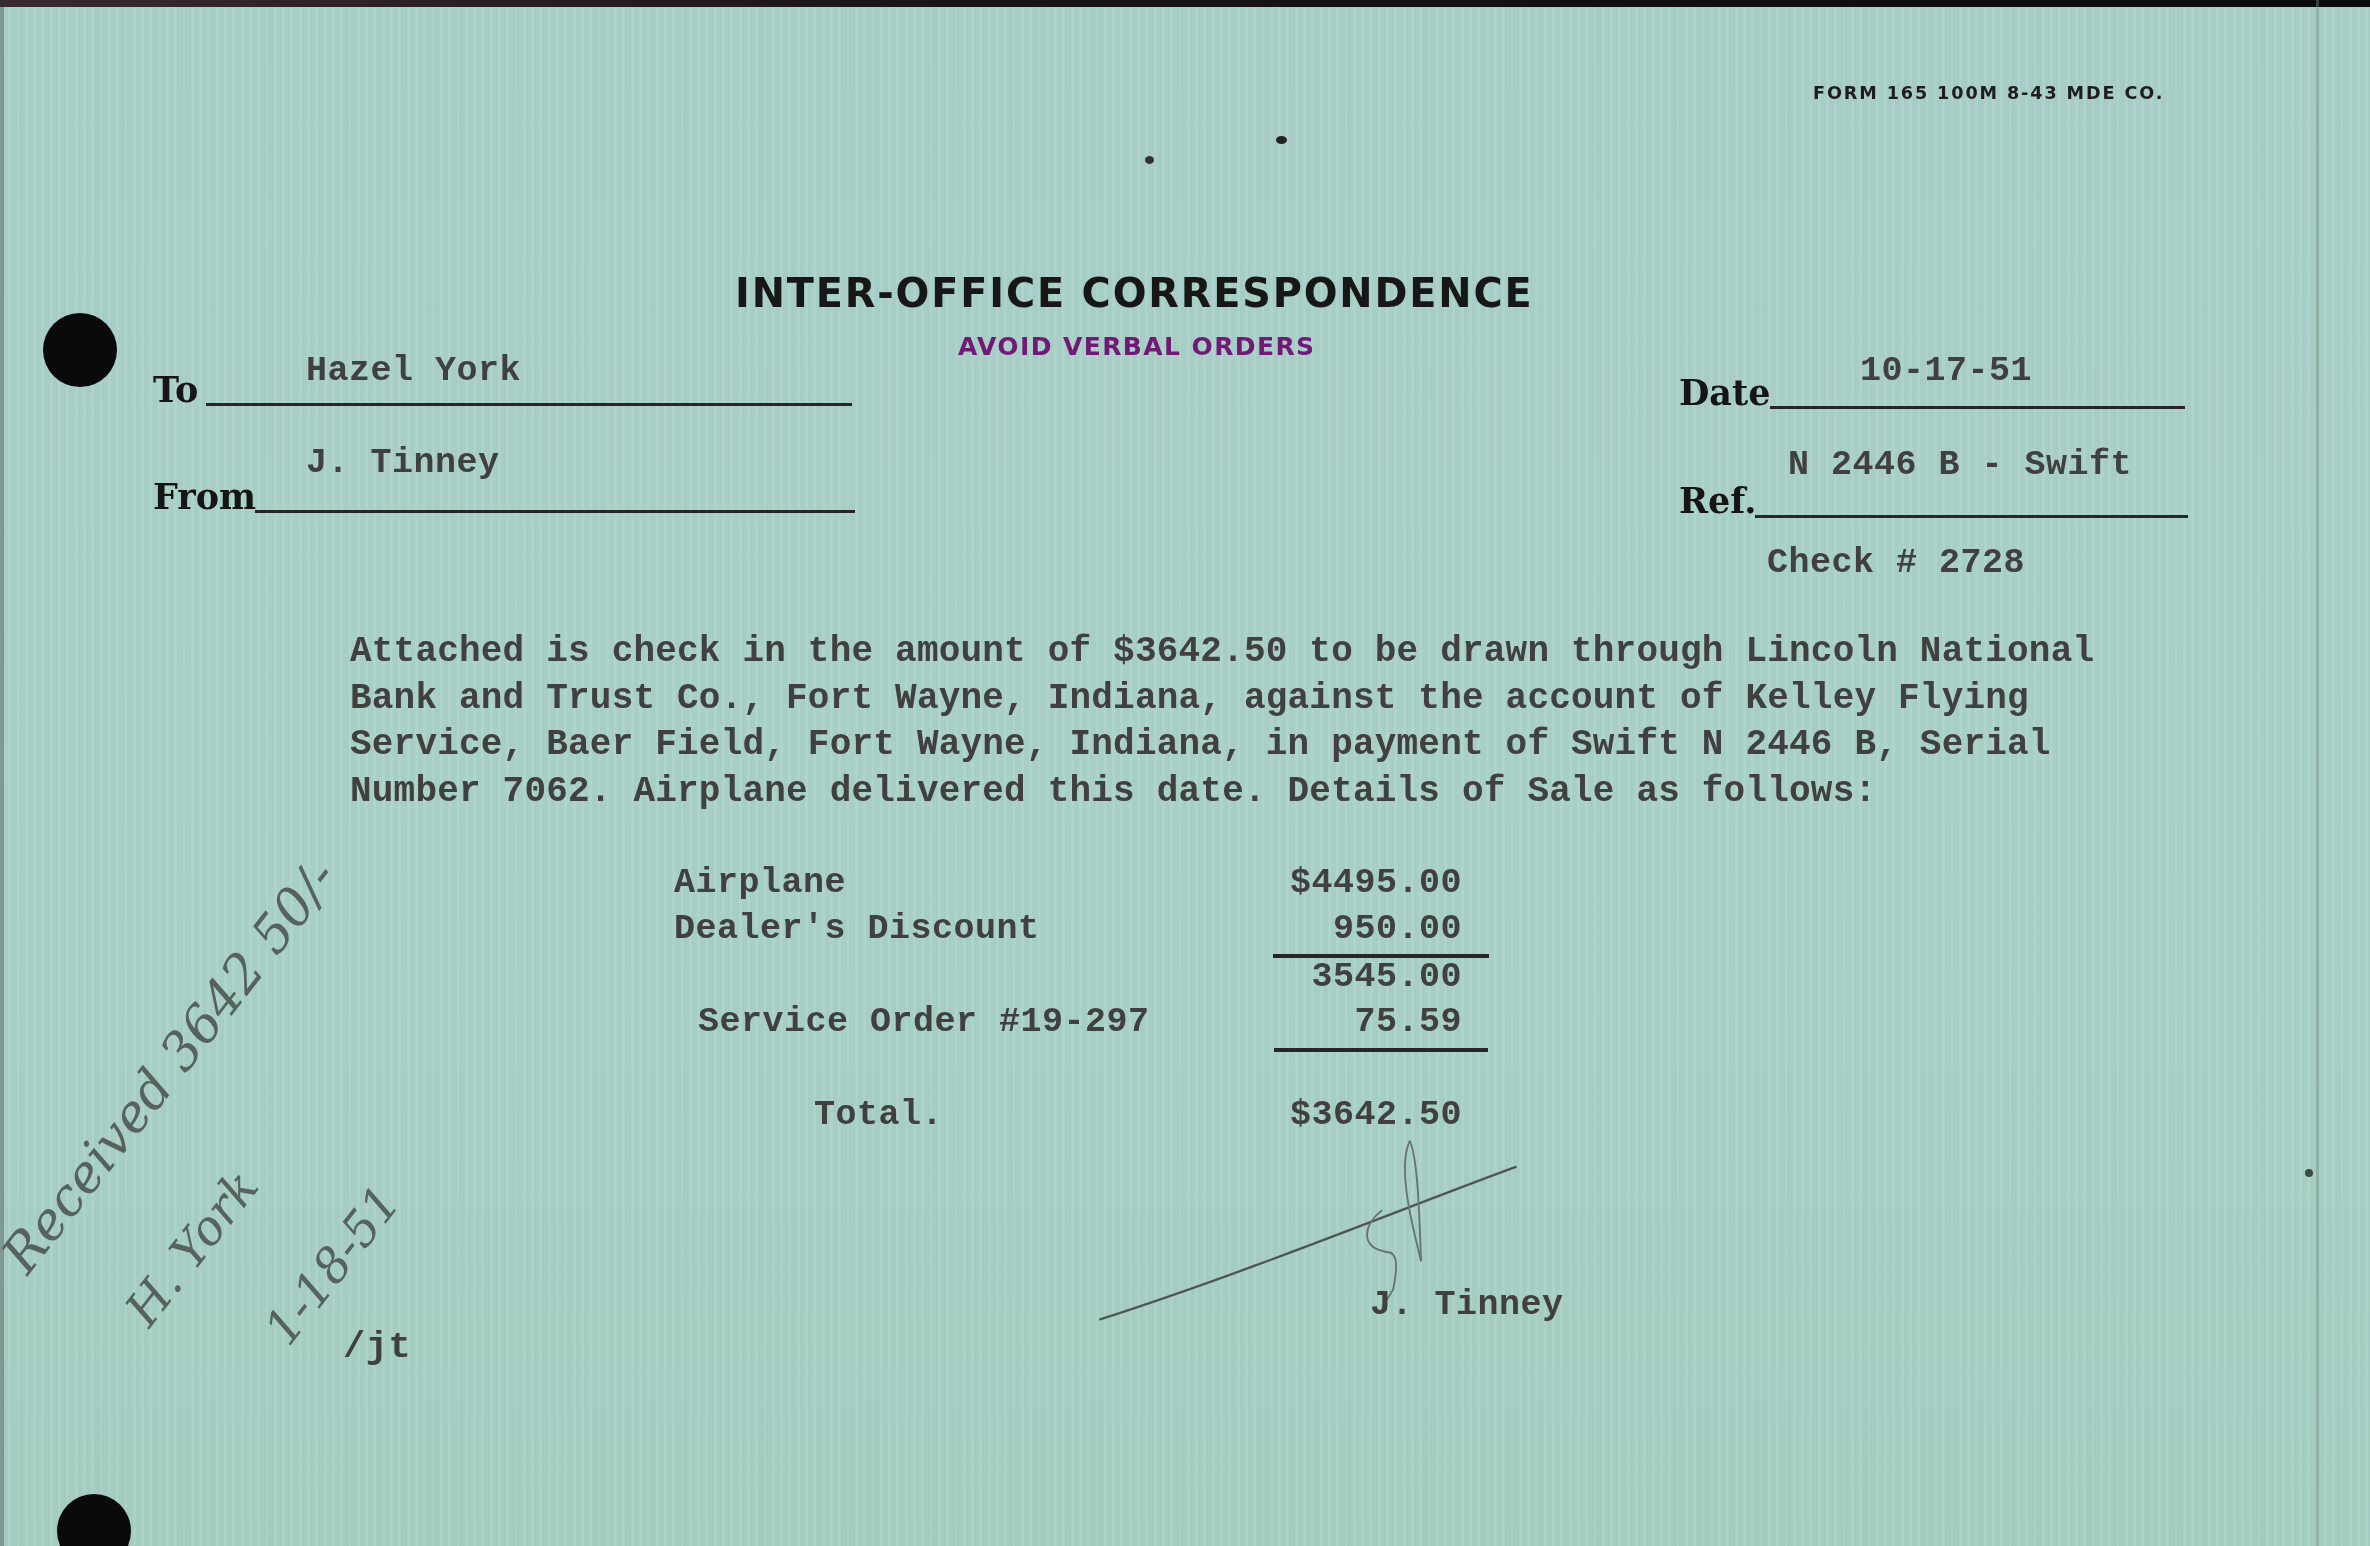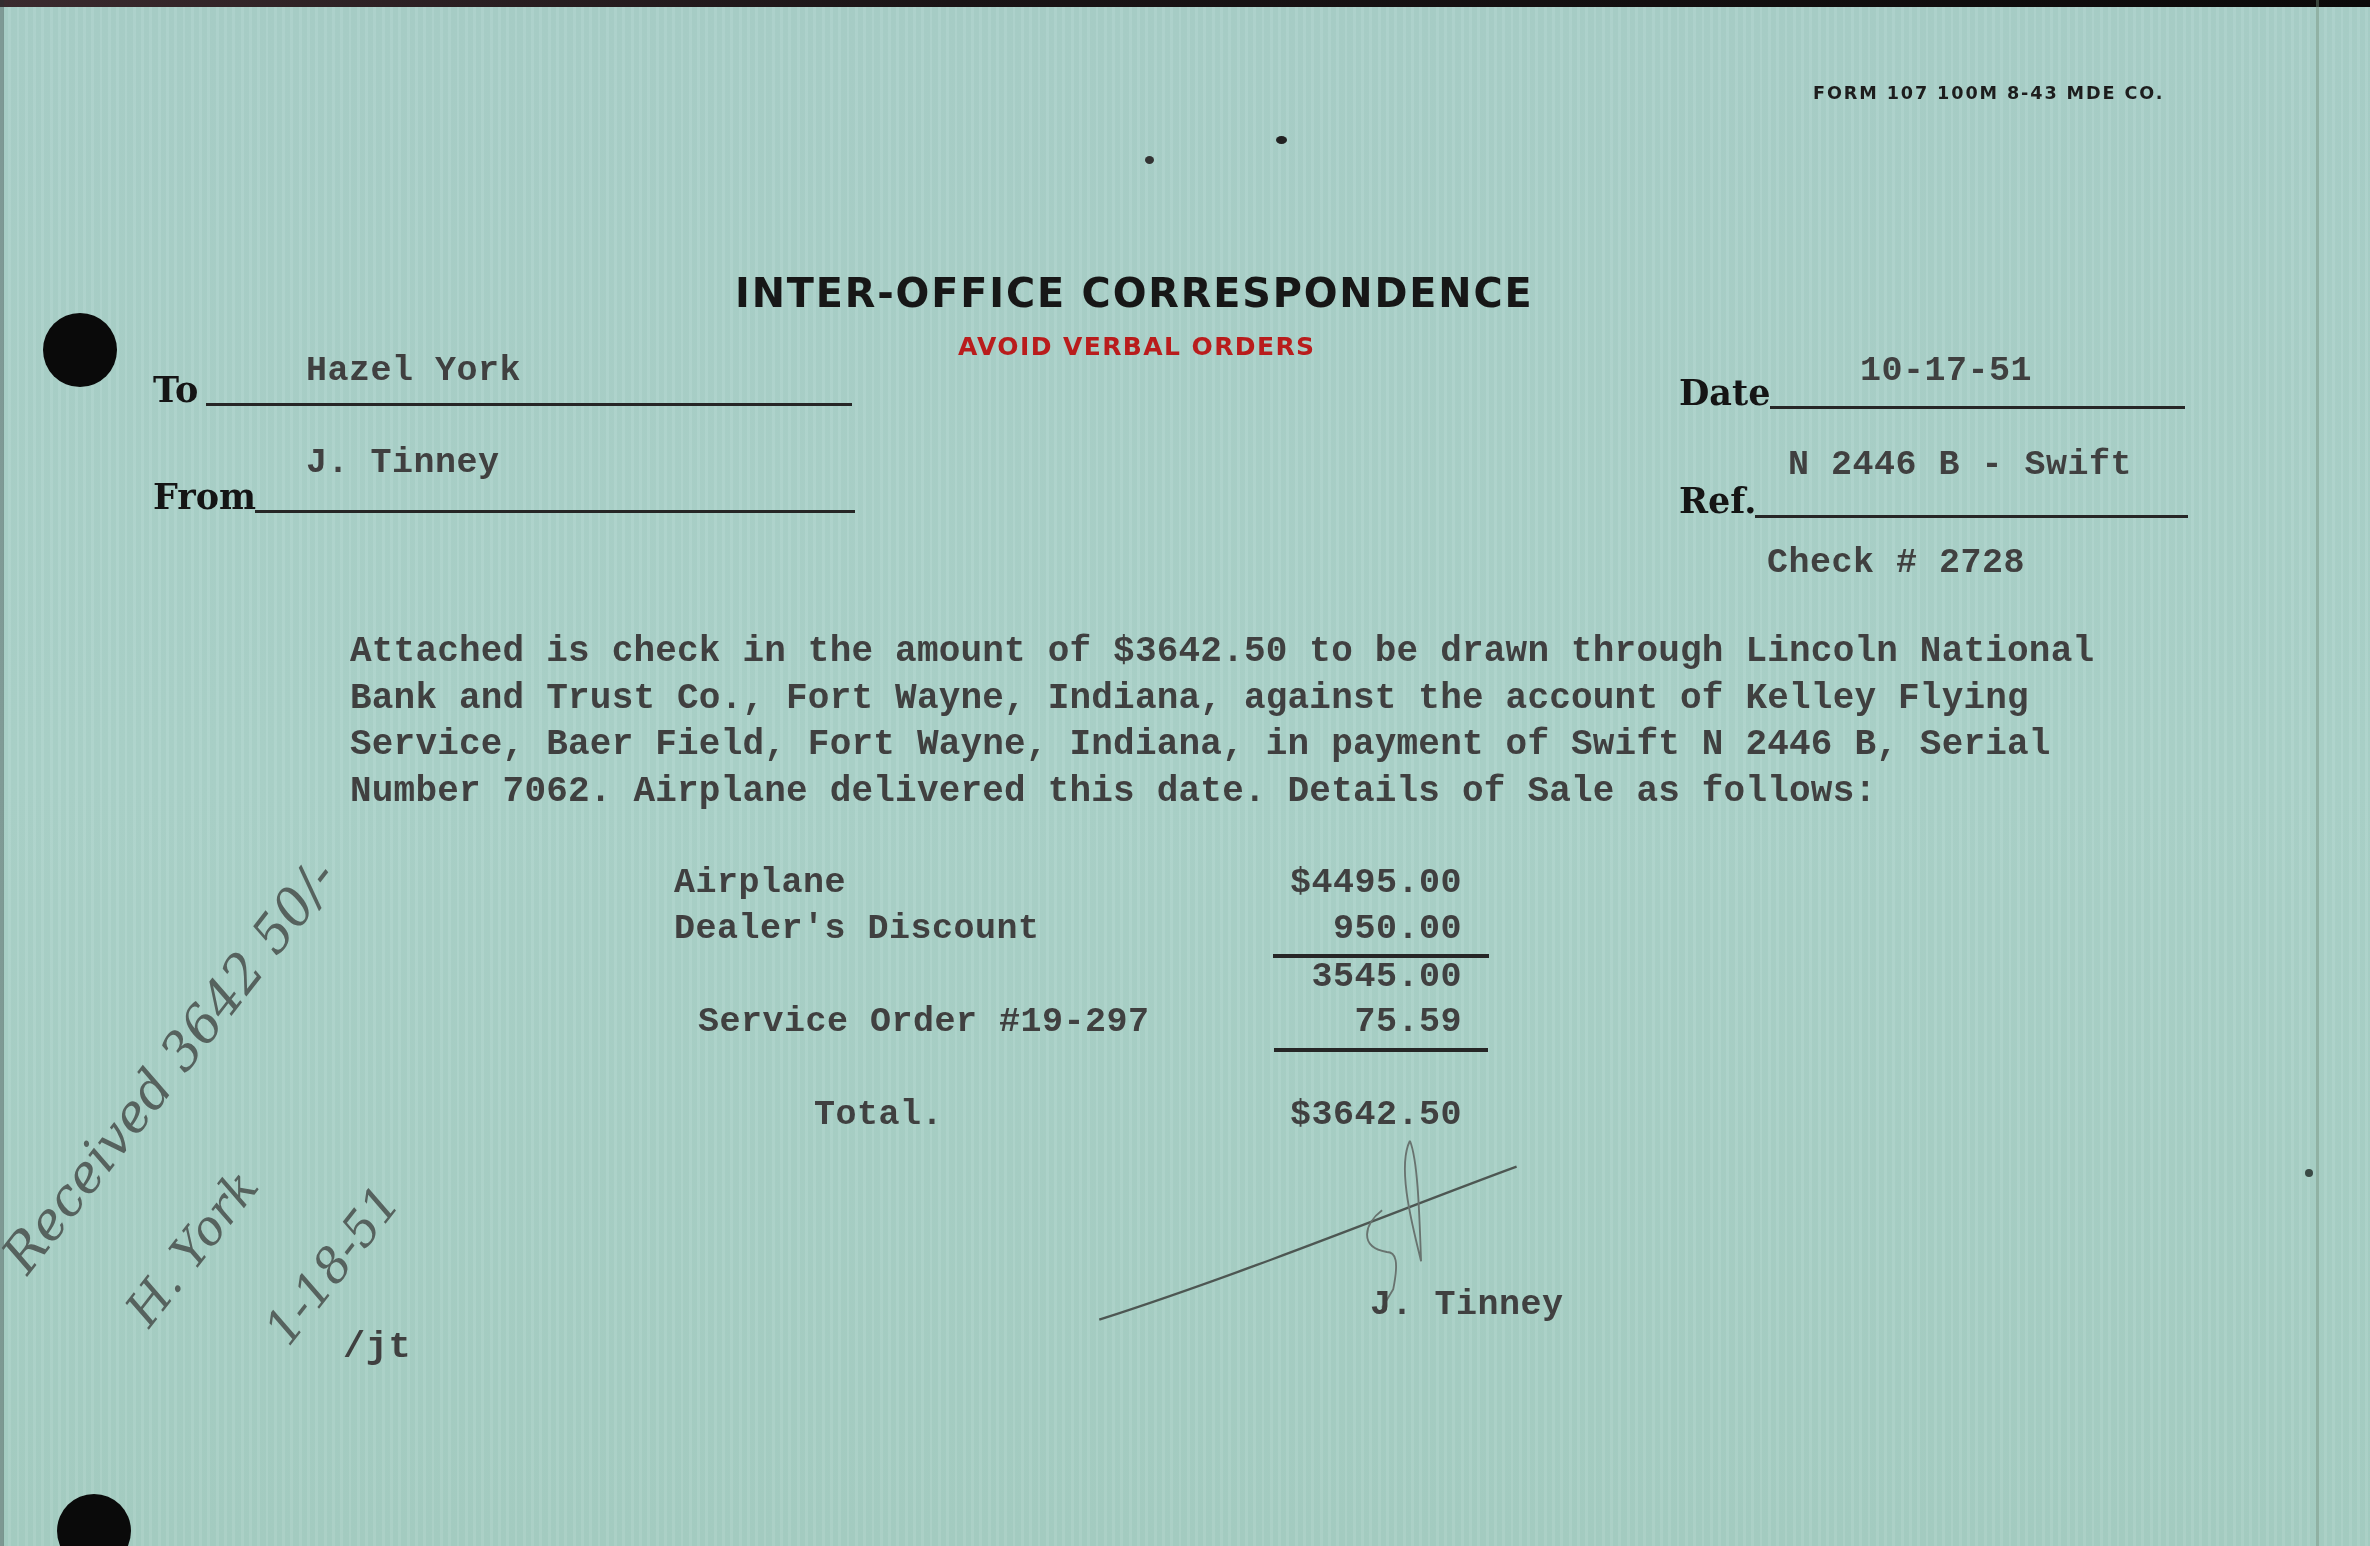--- a/index.html
+++ b/index.html
@@ -30,21 +30,21 @@
     font-family: "DejaVu Sans", sans-serif; font-weight: bold;
     font-size: 17.6px; letter-spacing: 1.9px; color: #1d1d1d;
   }
   .title {
     font-family: "DejaVu Sans", sans-serif; font-weight: bold;
     font-size: 41px; letter-spacing: 1.9px; color: #171717;
     transform: scaleX(0.97); transform-origin: left;
   }
   .subtitle {
     font-family: "DejaVu Sans", sans-serif; font-weight: bold;
-    font-size: 25px; letter-spacing: 1.4px; color: #b91c1c; text-align: center;
+    font-size: 25px; letter-spacing: 1.4px; color: #701a75; text-align: center;
   }
   .label {
     font-family: "DejaVu Serif", serif; font-weight: bold;
     font-size: 35px; color: #151515;
   }
   .rule { position: absolute; height: 2.8px; background: #262626; }
   .typed {
     font-family: "Liberation Mono", "DejaVu Sans Mono", monospace;
     font-weight: bold; font-size: 35px; color: #404040;
     letter-spacing: 0.5px;
@@ -64,21 +64,21 @@
 <div class="left-edge"></div>
 <div class="fold-line"></div>
 
 <div class="hole" style="left:43px; top:313px;"></div>
 <div class="hole" style="left:57px; top:1494px;"></div>
 
 <div class="speck" style="left:1145px; top:156px; width:9.3px; height:8.3px; background:#333;"></div>
 <div class="speck" style="left:1276px; top:136px; width:11px; height:8.3px; background:#222;"></div>
 <div class="speck" style="left:2305px; top:1169px; width:8.3px; height:8.3px; background:#3a4a45;"></div>
 
-<div class="abs form-id" style="left:1813px; top:83px;">FORM 107 100M 8-43 MDE CO.</div>
+<div class="abs form-id" style="left:1813px; top:83px;">FORM 165 100M 8-43 MDE CO.</div>
 
 <div class="abs title" style="left:735px; top:269px;">INTER-OFFICE CORRESPONDENCE</div>
 <div class="abs subtitle" style="left:958px; top:332px;">AVOID VERBAL ORDERS</div>
 
 <div class="abs label" style="left:153px; top:369px;">To</div>
 <div class="rule" style="left:206px; top:403px; width:646px;"></div>
 <div class="abs typed" style="left:306px; top:351px;">Hazel York</div>
 
 <div class="abs label" style="left:153px; top:476px;">From</div>
 <div class="rule" style="left:255px; top:510px; width:600px;"></div>

